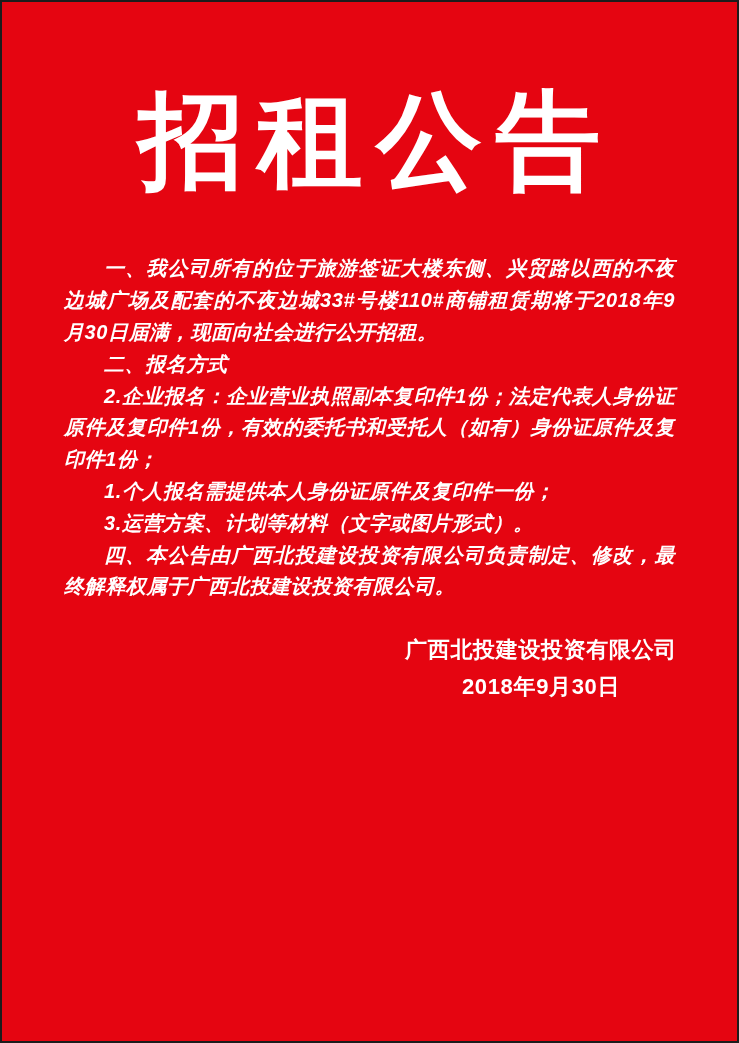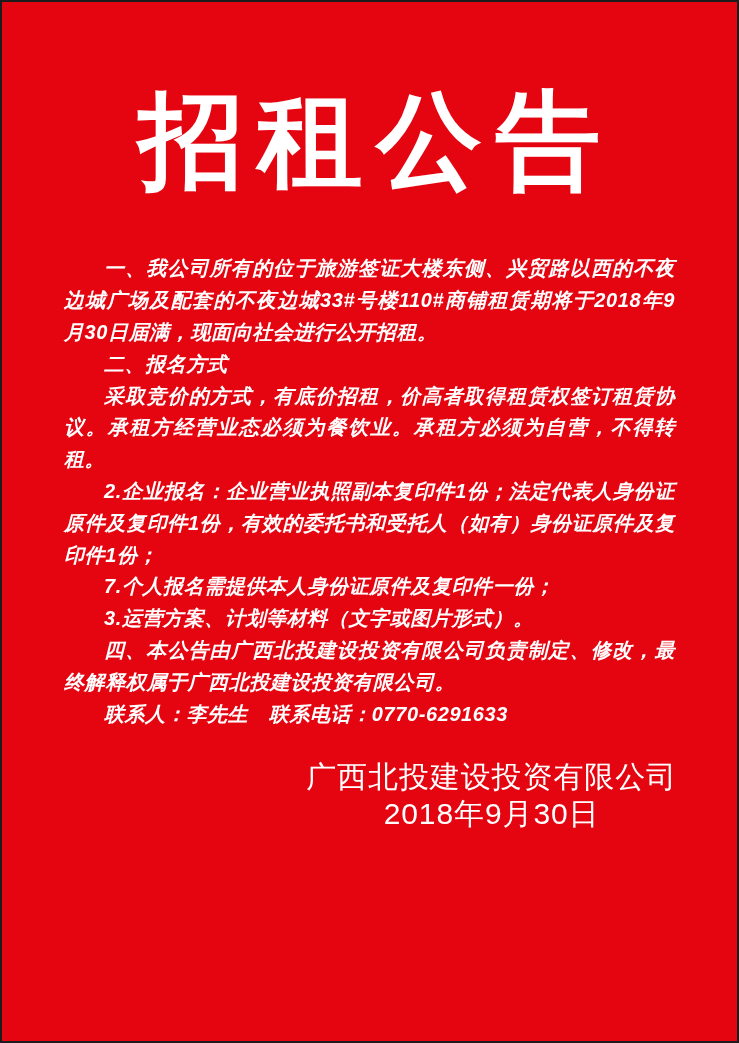--- a/index.html
+++ b/index.html
@@ -47,43 +47,41 @@
   .signature {
     margin: 28px 60px 0 62px;
     text-align: right;
   }
   .signature-inner {
     display: inline-block;
     text-align: center;
   }
   .sig-line {
     color: var(--fg, #ffffff);
-    font-weight: 400;
-    font-size: 30px;
+    font-weight: 700;
+    font-size: 22px;
     line-height: 37px;
     letter-spacing: 0.03em;
     white-space: nowrap;
   }
 </style>
 </head>
 <body>
 
 <div class="poster">
 
   <h1 class="title">招租公告</h1>
 
   <div class="content">
     <p>一、我公司所有的位于旅游签证大楼东侧、兴贸路以西的不夜边城广场及配套的不夜边城33#号楼110#商铺租赁期将于2018年9月30日届满，现面向社会进行公开招租。</p>
     <p>二、报名方式</p>
-    <p>采取竞价的方式，有底价招租，价高者取得租赁权签订租赁协议。承租方经营业态必须为餐饮业。承租方必须为自营，不得转租。</p>
     <p>2.企业报名：企业营业执照副本复印件1份；法定代表人身份证原件及复印件1份，有效的委托书和受托人（如有）身份证原件及复印件1份；</p>
-    <p>7.个人报名需提供本人身份证原件及复印件一份；</p>
+    <p>1.个人报名需提供本人身份证原件及复印件一份；</p>
     <p>3.运营方案、计划等材料（文字或图片形式）。</p>
     <p>四、本公告由广西北投建设投资有限公司负责制定、修改，最终解释权属于广西北投建设投资有限公司。</p>
-    <p>联系人：李先生　联系电话：0770-6291633</p>
   </div>
 
   <div class="signature">
     <div class="signature-inner">
       <div class="sig-line">广西北投建设投资有限公司</div>
       <div class="sig-line">2018年9月30日</div>
     </div>
   </div>
 
 </div>

